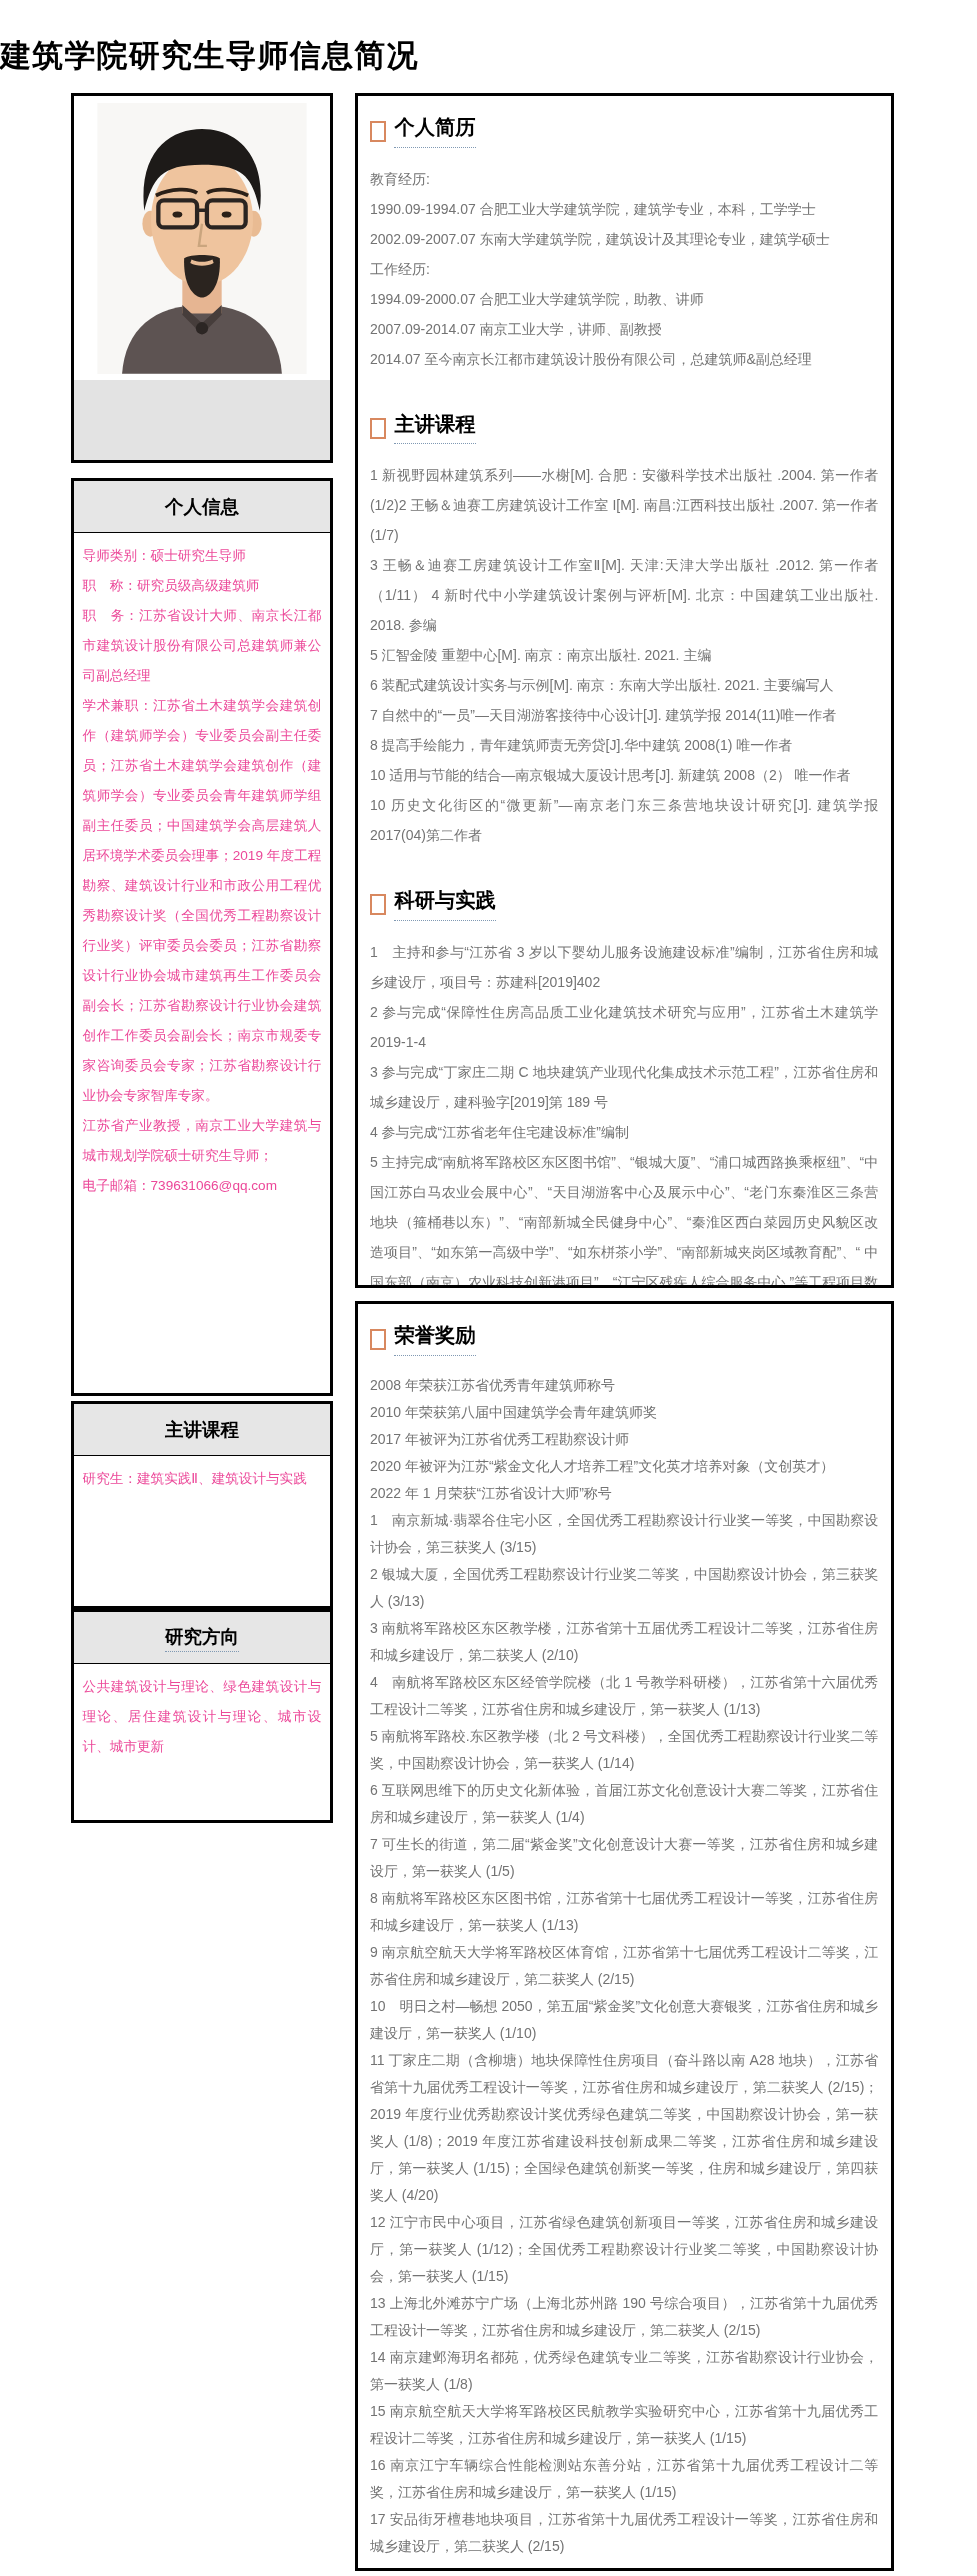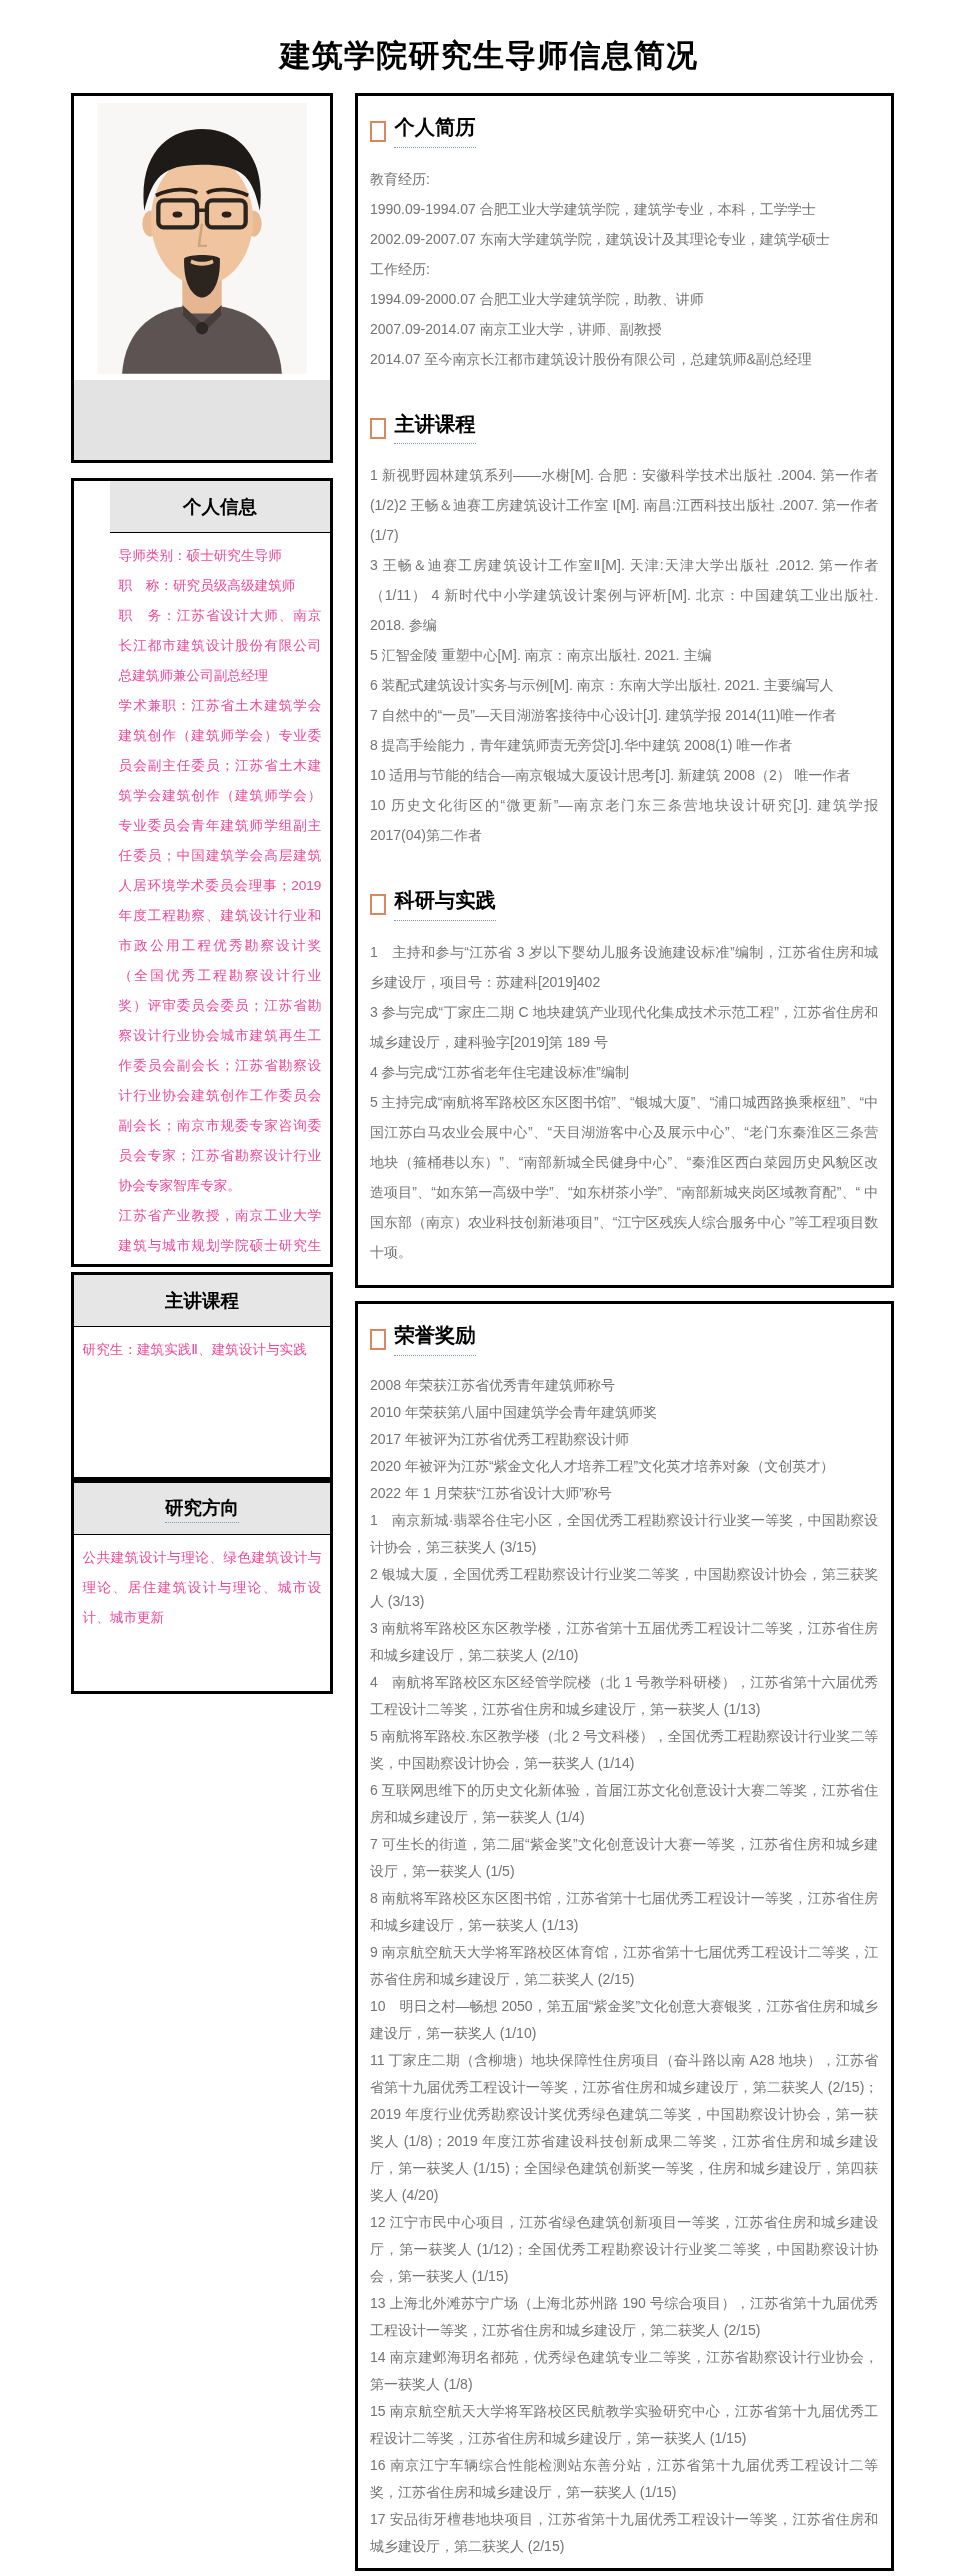--- a/index.html
+++ b/index.html
@@ -4,21 +4,21 @@
 <style>
   * { margin:0; padding:0; box-sizing:border-box; }
   html,body { background:#ffffff; }
   body {
     width:978px; min-height:2576px;
     font-family:"Liberation Sans","DejaVu Sans",sans-serif;
     color:#111111;
   }
   .page-title {
     padding-top:35px;
-    text-align:center;
+    text-align:left;
     font-size:31px; font-weight:700; letter-spacing:1.2px;
     color:#000;
   }
   .columns { display:flex; align-items:flex-start; margin:16px 0 0 71px; gap:21.6px; }
   .col-left  { flex:0 0 262px; width:262px; }
   .col-right { flex:0 0 539px; width:539px; }
 
   
   .box { border:3.1px solid #000; background:#fff; }
   .photo-box { height:370px; position:relative; margin-bottom:15.4px; overflow:hidden; }
@@ -32,21 +32,21 @@
   .card-header {
     height:52px; background:#e6e6e6; border-bottom:1.2px solid #000;
     display:flex; align-items:center; justify-content:center;
   }
   .card-title { font-size:18.5px; font-weight:700; color:#000; }
   .card-title.dotted { border-bottom:1.8px dotted #8099b3; padding-bottom:1.8px; }
   .card-body {
     padding:7.4px 8.6px; font-size:13.6px; line-height:30px;
     text-align:justify; color:#ec4899;
   }
-  .info-box { height:789px; margin-bottom:5px; overflow:hidden;padding-left:36px; }
+  .info-box { height:918px; margin-bottom:5px; overflow:hidden; }
   .research-box { height:214px; margin-bottom:69px; overflow:hidden; }
   .courses-box { height:208px; overflow:hidden; }
 
   
   .rbox { border:3.1px solid #000; background:#fff; padding:8.6px 12.3px; }
   .rbox1 { height:1195px; margin-bottom:13px; overflow:hidden; }
   .rbox2 { min-height:1225px; }
   .sec-heading { display:flex; align-items:center; gap:8.6px; margin:8.6px 0 16px 0; }
   .sec-heading.gap-top { margin-top:36px; }
   .sq {
@@ -164,20 +164,21 @@
           <p>10 适用与节能的结合—南京银城大厦设计思考[J]. 新建筑 2008（2） 唯一作者</p>
           <p>10 历史文化街区的“微更新”—南京老门东三条营地块设计研究[J]. 建筑学报 2017(04)第二作者</p>
         </div>
 
       <div class="sec-heading gap-top">
         <span class="sq"></span>
         <span class="sec-title">科研与实践</span>
       </div>
       <div class="rtext">
           <p>1　主持和参与“江苏省 3 岁以下婴幼儿服务设施建设标准”编制，江苏省住房和城乡建设厅，项目号：苏建科[2019]402</p>
+          <p>2 参与完成“保障性住房高品质工业化建筑技术研究与应用”，江苏省土木建筑学 2019-1-4</p>
           <p>3 参与完成“丁家庄二期 C 地块建筑产业现代化集成技术示范工程”，江苏省住房和城乡建设厅，建科验字[2019]第 189 号</p>
           <p>4 参与完成“江苏省老年住宅建设标准”编制</p>
           <p>5 主持完成“南航将军路校区东区图书馆”、“银城大厦”、“浦口城西路换乘枢纽”、“中国江苏白马农业会展中心”、“天目湖游客中心及展示中心”、“老门东秦淮区三条营地块（箍桶巷以东）”、“南部新城全民健身中心”、“秦淮区西白菜园历史风貌区改造项目”、“如东第一高级中学”、“如东栟茶小学”、“南部新城夹岗区域教育配”、“ 中国东部（南京）农业科技创新港项目”、“江宁区残疾人综合服务中心 ”等工程项目数十项。</p>
         </div>
 
     </div>
 
     <div class="rbox rbox2">
 
       <div class="sec-heading">

